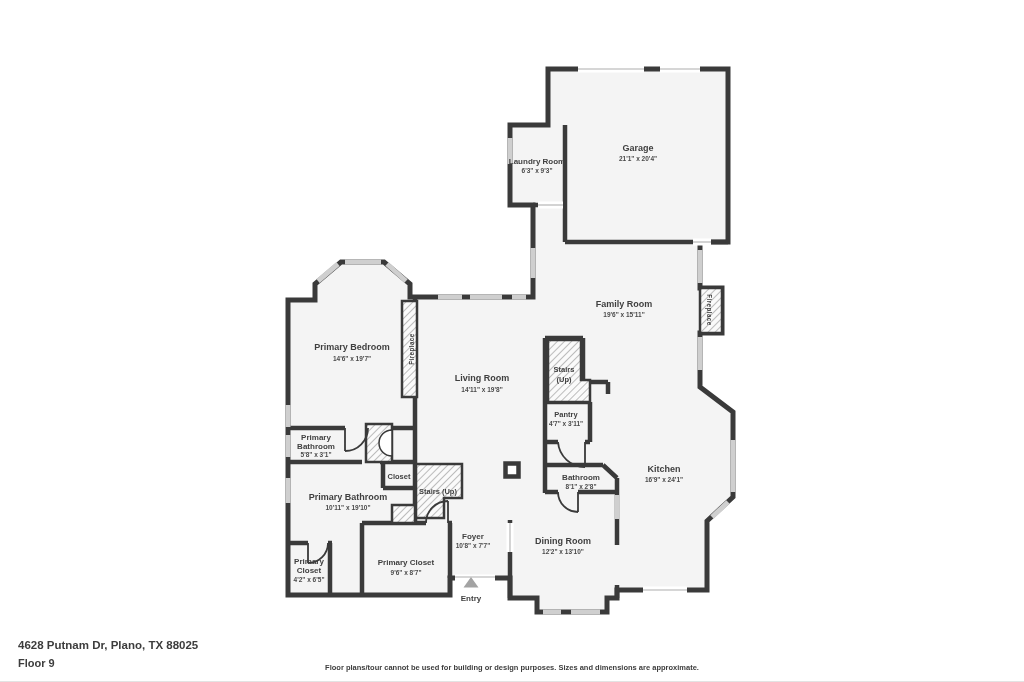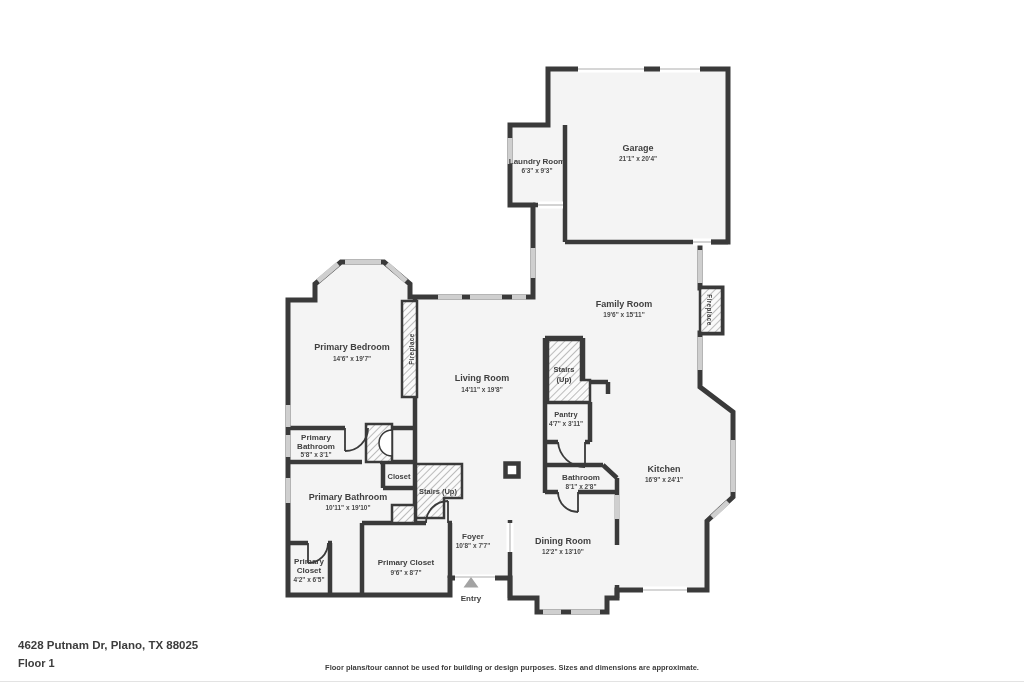--- a/index.html
+++ b/index.html
@@ -190,15 +190,15 @@
       <text class="roomdims" x="664" y="482">16'9" x 24'1"</text>
 
       <text class="fptext" transform="rotate(-90 412 349)" x="412" y="351">Fireplace</text>
       <text class="fptext" transform="rotate(90 709 310)" x="709" y="312">Fireplace</text>
 
       <text class="roomname sm" x="471" y="601">Entry</text>
     </g>
   </svg>
 
   <div class="footer-address">4628 Putnam Dr, Plano, TX 88025</div>
-  <div class="footer-floor">Floor 1</div>
+  <div class="footer-floor">Floor 9</div>
   <div class="footer-disclaimer">Floor plans/tour cannot be used for building or design purposes. Sizes and dimensions are approximate.</div>
 </div>
 
 </body></html>

